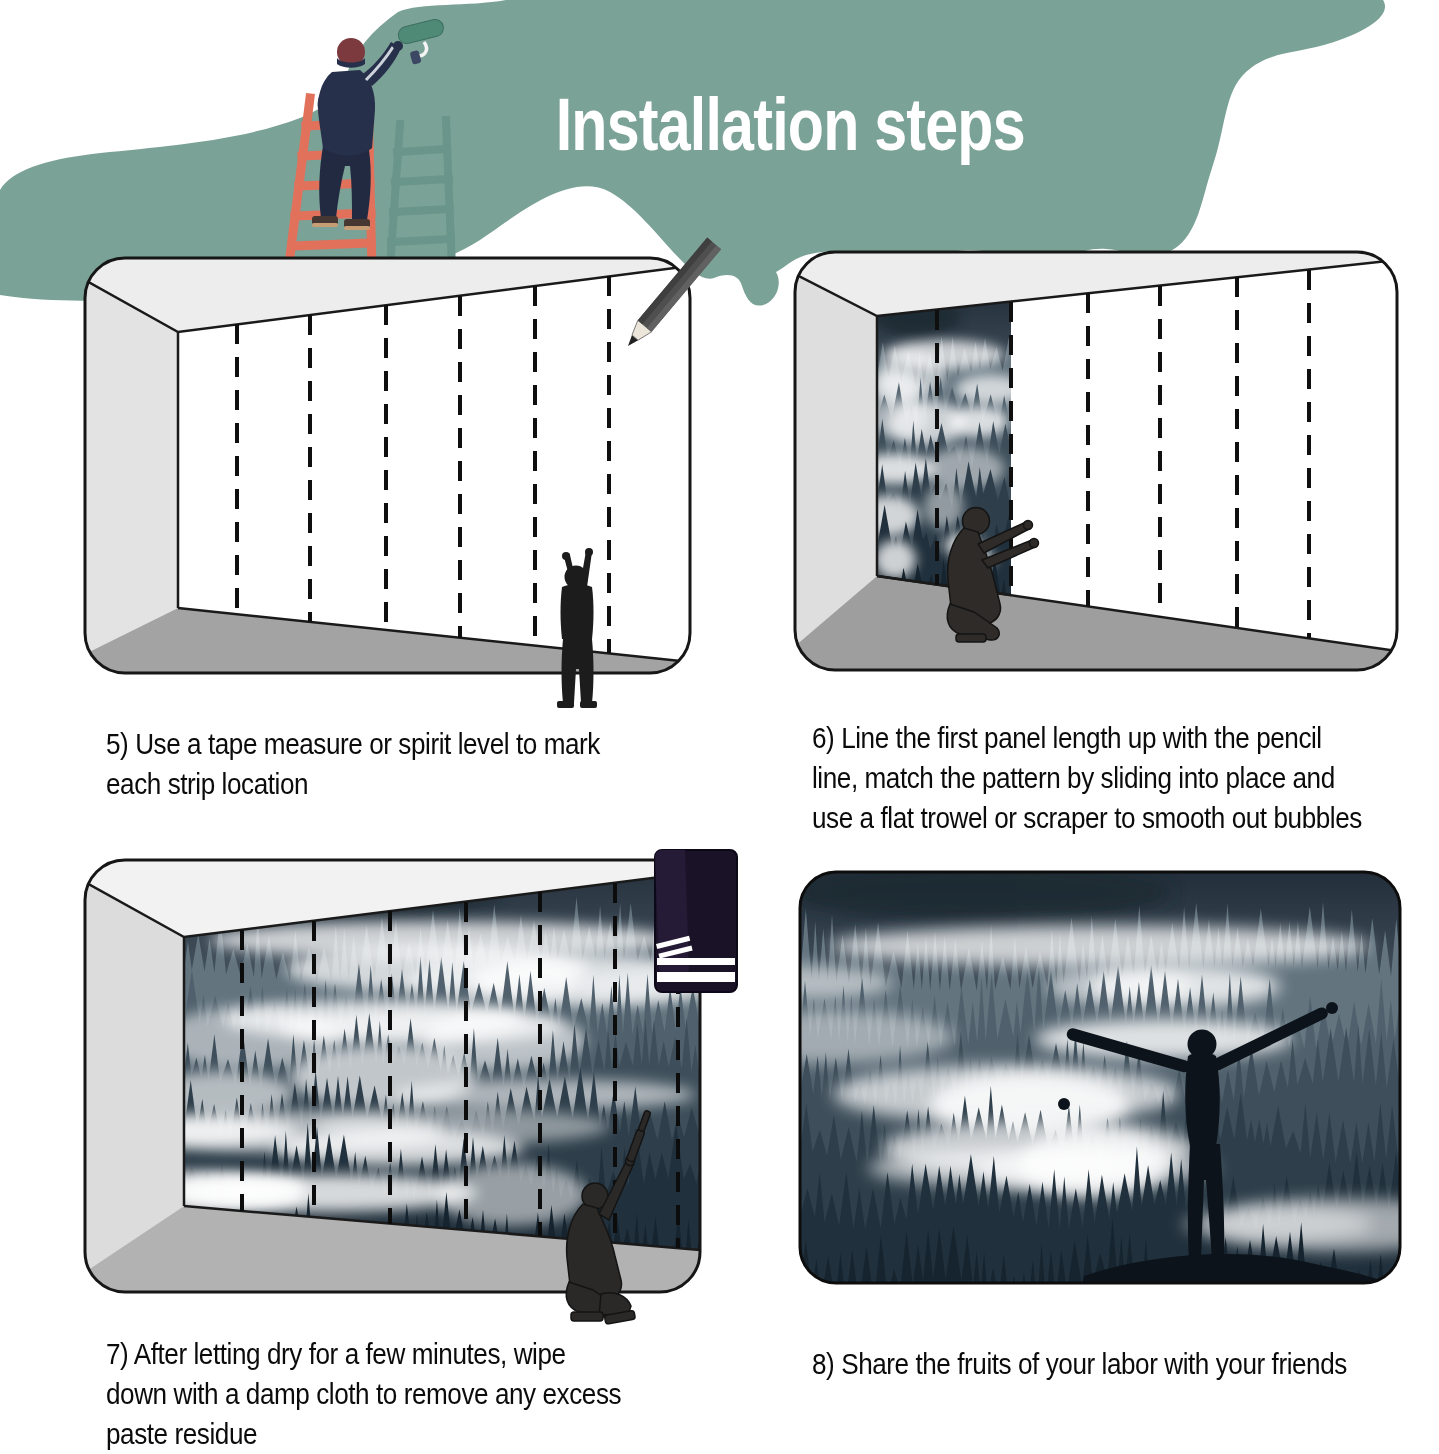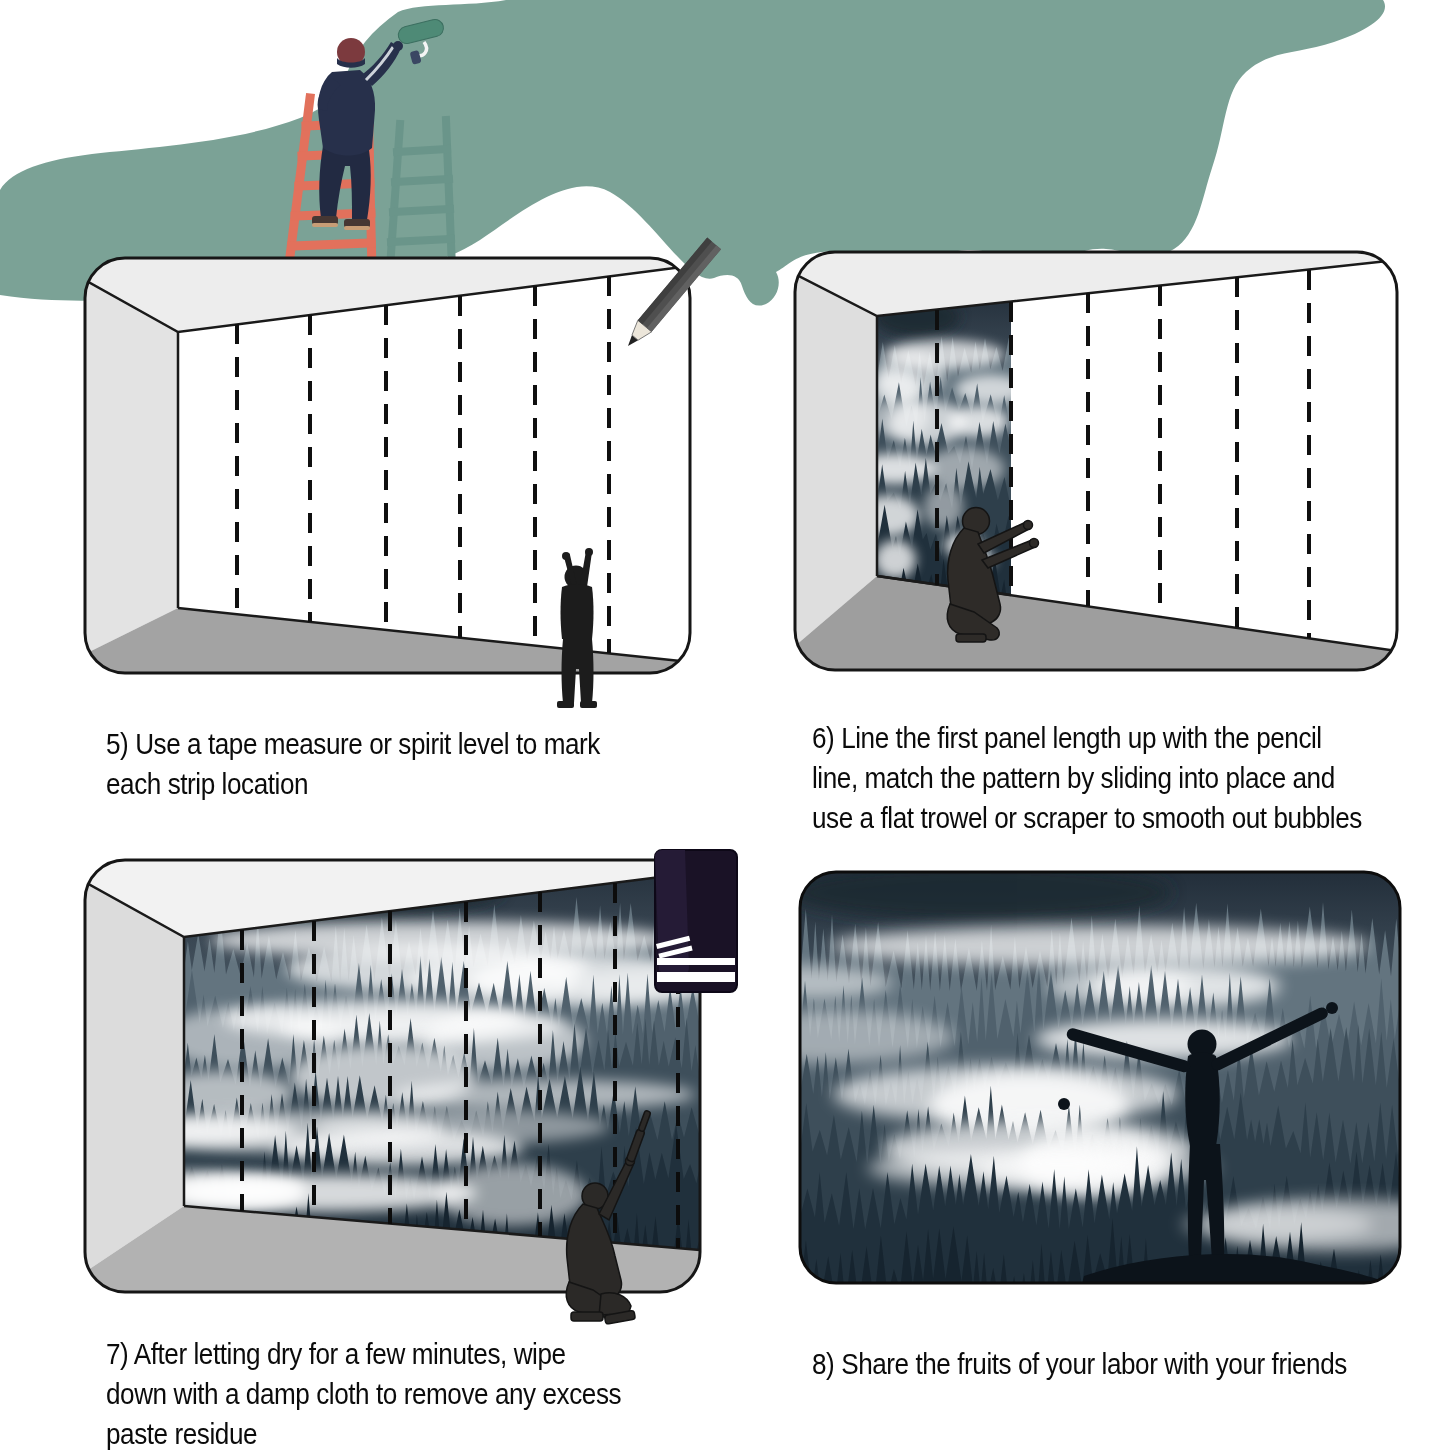--- a/index.html
+++ b/index.html
@@ -70,20 +70,23 @@
       <path d="M89 52 C93 58 113 58 117 52 L117 58 C110 63 96 63 89 58 Z" fill="#27304b"></path>
       <circle cx="150" cy="40" r="5" fill="#27304b"></circle>
     </g>
     <g>
       <rect x="150" y="17" width="46" height="17" rx="8.5" transform="rotate(-14 173 26)" fill="#4e8a76" stroke="#3c6f60"></rect>
       <path d="M176 36 C182 44 176 52 168 49" fill="none" stroke="#f5f5f5" stroke-width="3.5"></path>
       <rect x="163" y="45" width="9" height="13" rx="3" fill="#3b4763" transform="rotate(-15 167 51)"></rect>
     </g>
   </svg>
 
+  <div class="title-wrap">
+    <span class="title">Installation steps</span>
+  </div>
 
   <svg class="p1" width="660" height="480" viewBox="0 0 660 480">
     <defs>
         <clipPath id="clipP1">
           <rect x="7" y="12" width="605" height="415" rx="40"></rect>
         </clipPath>
       </defs>
     <g clip-path="url(#clipP1)">
       <rect x="7" y="12" width="605" height="415" fill="#ffffff"></rect>
       <polygon points="7,12 612,12 612,20 100,86 7,34" fill="#ededed"></polygon>

